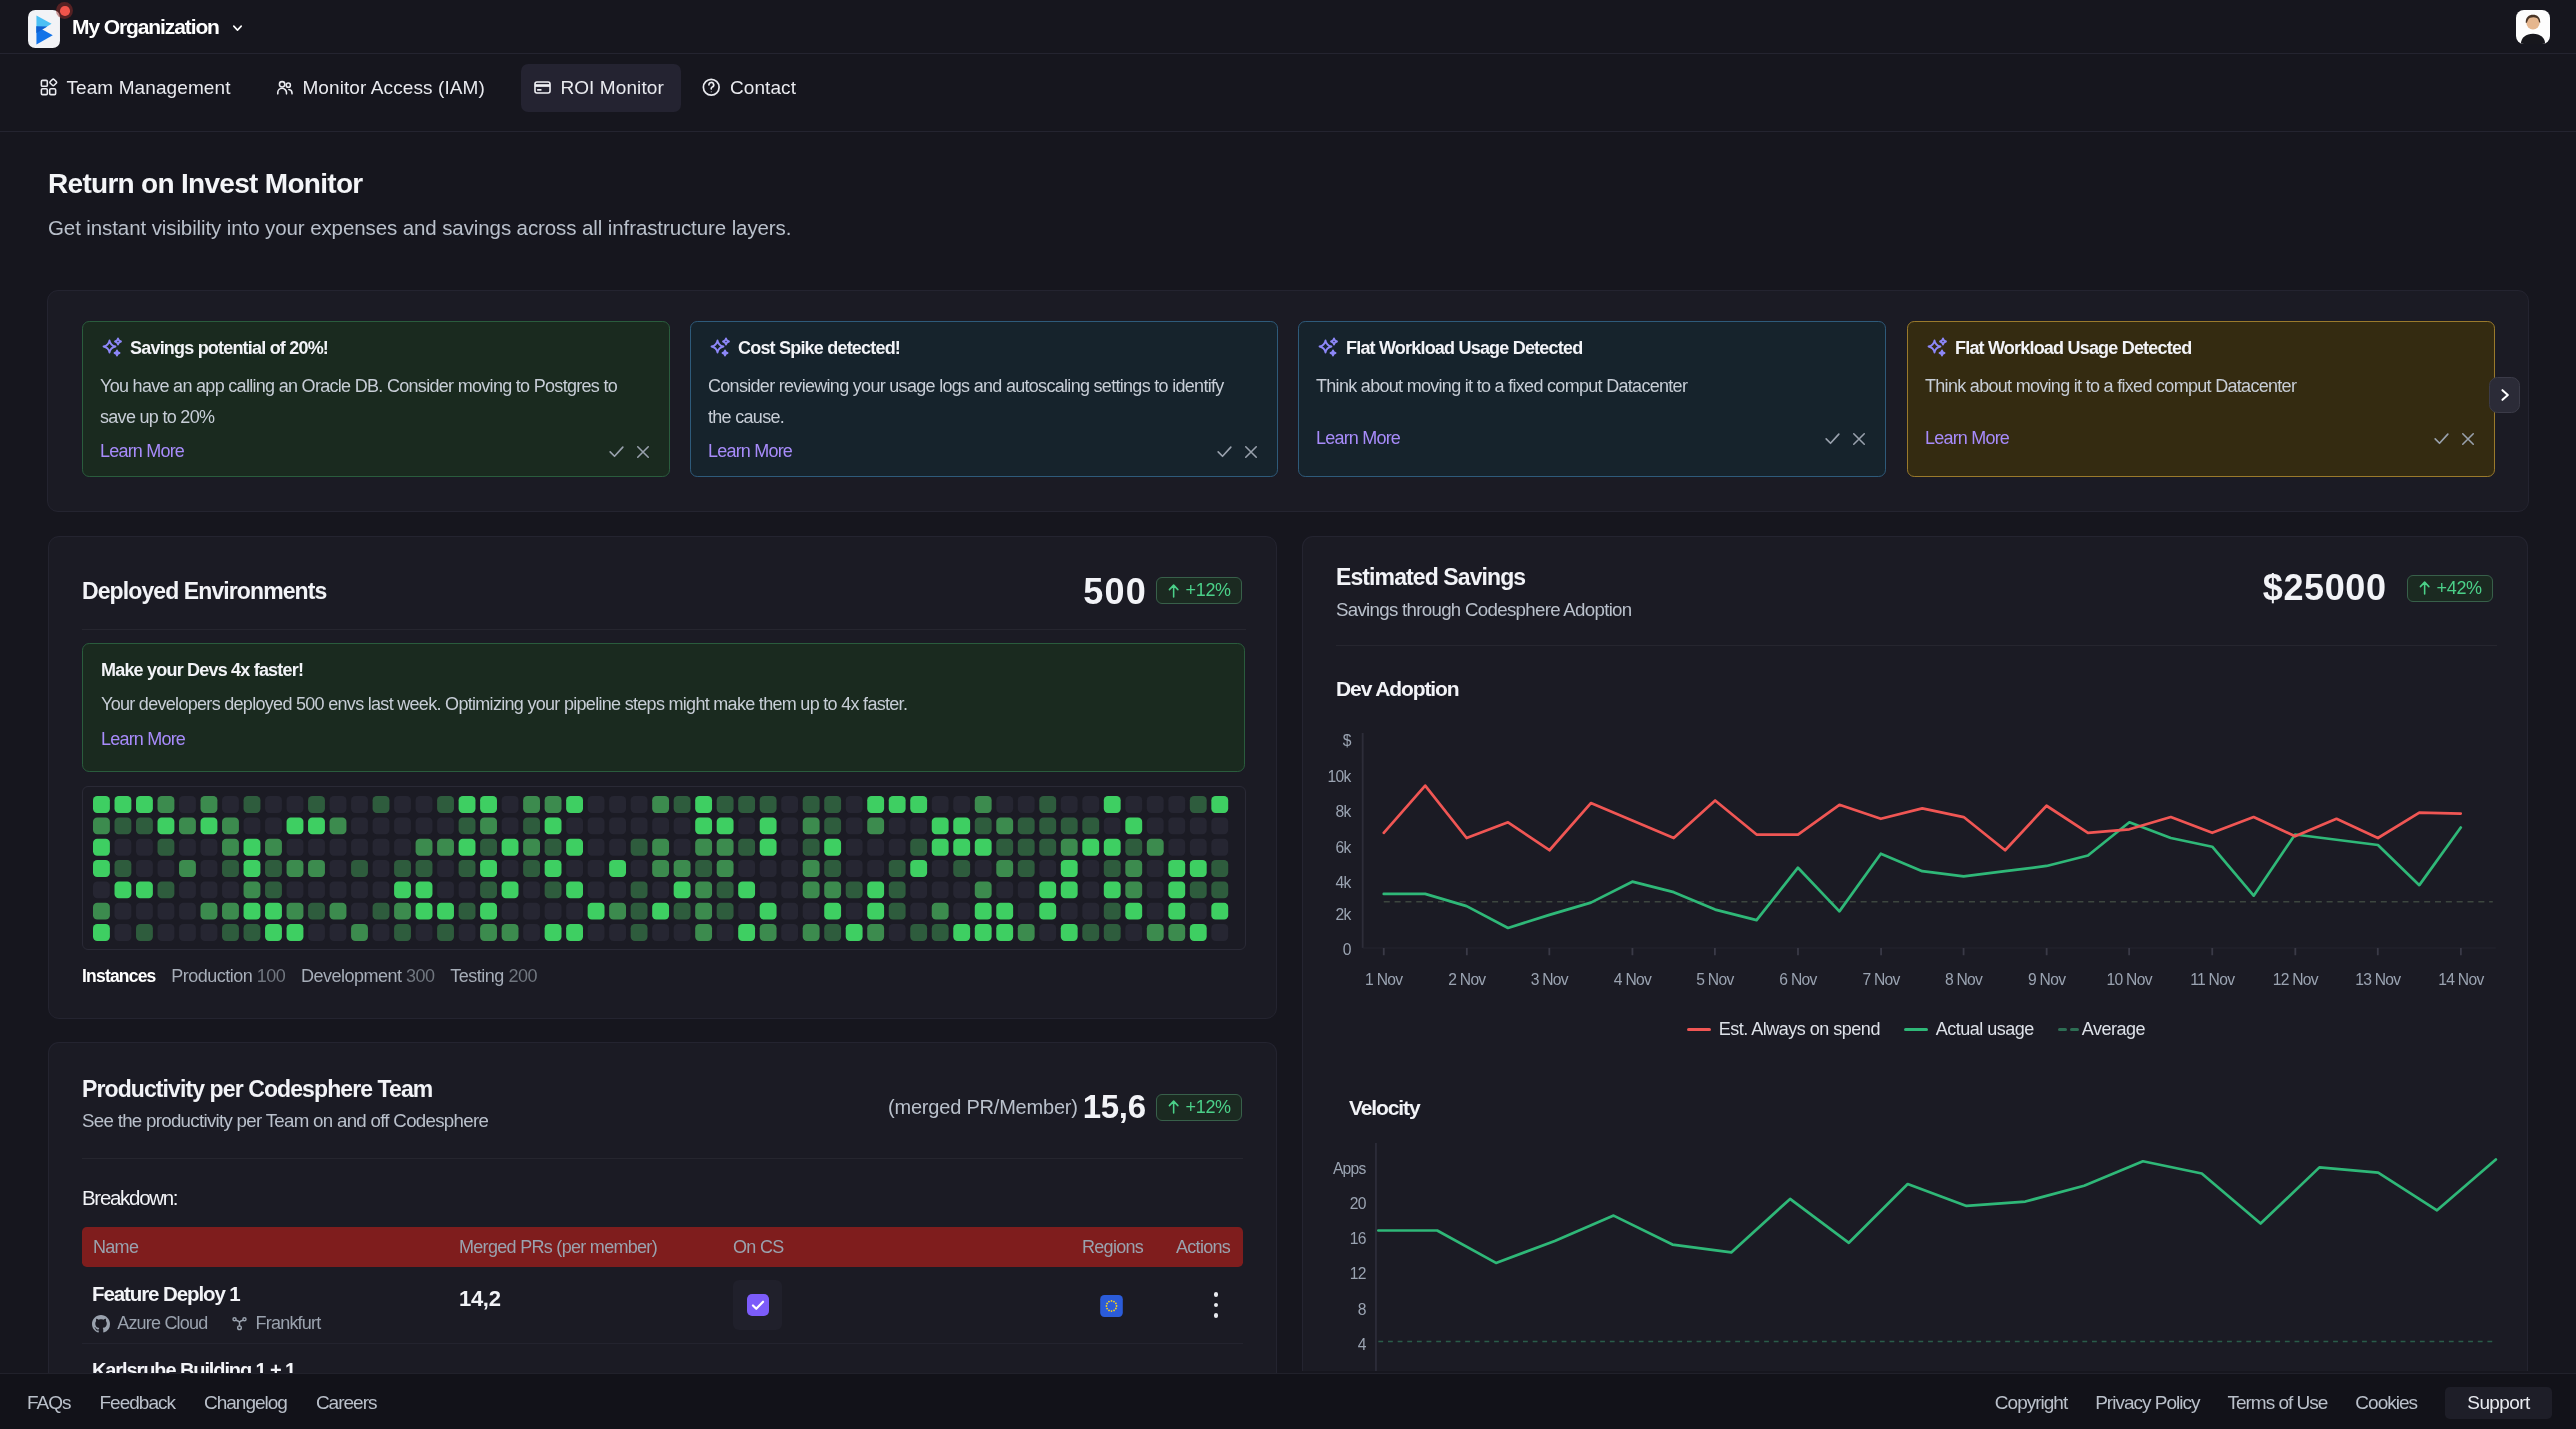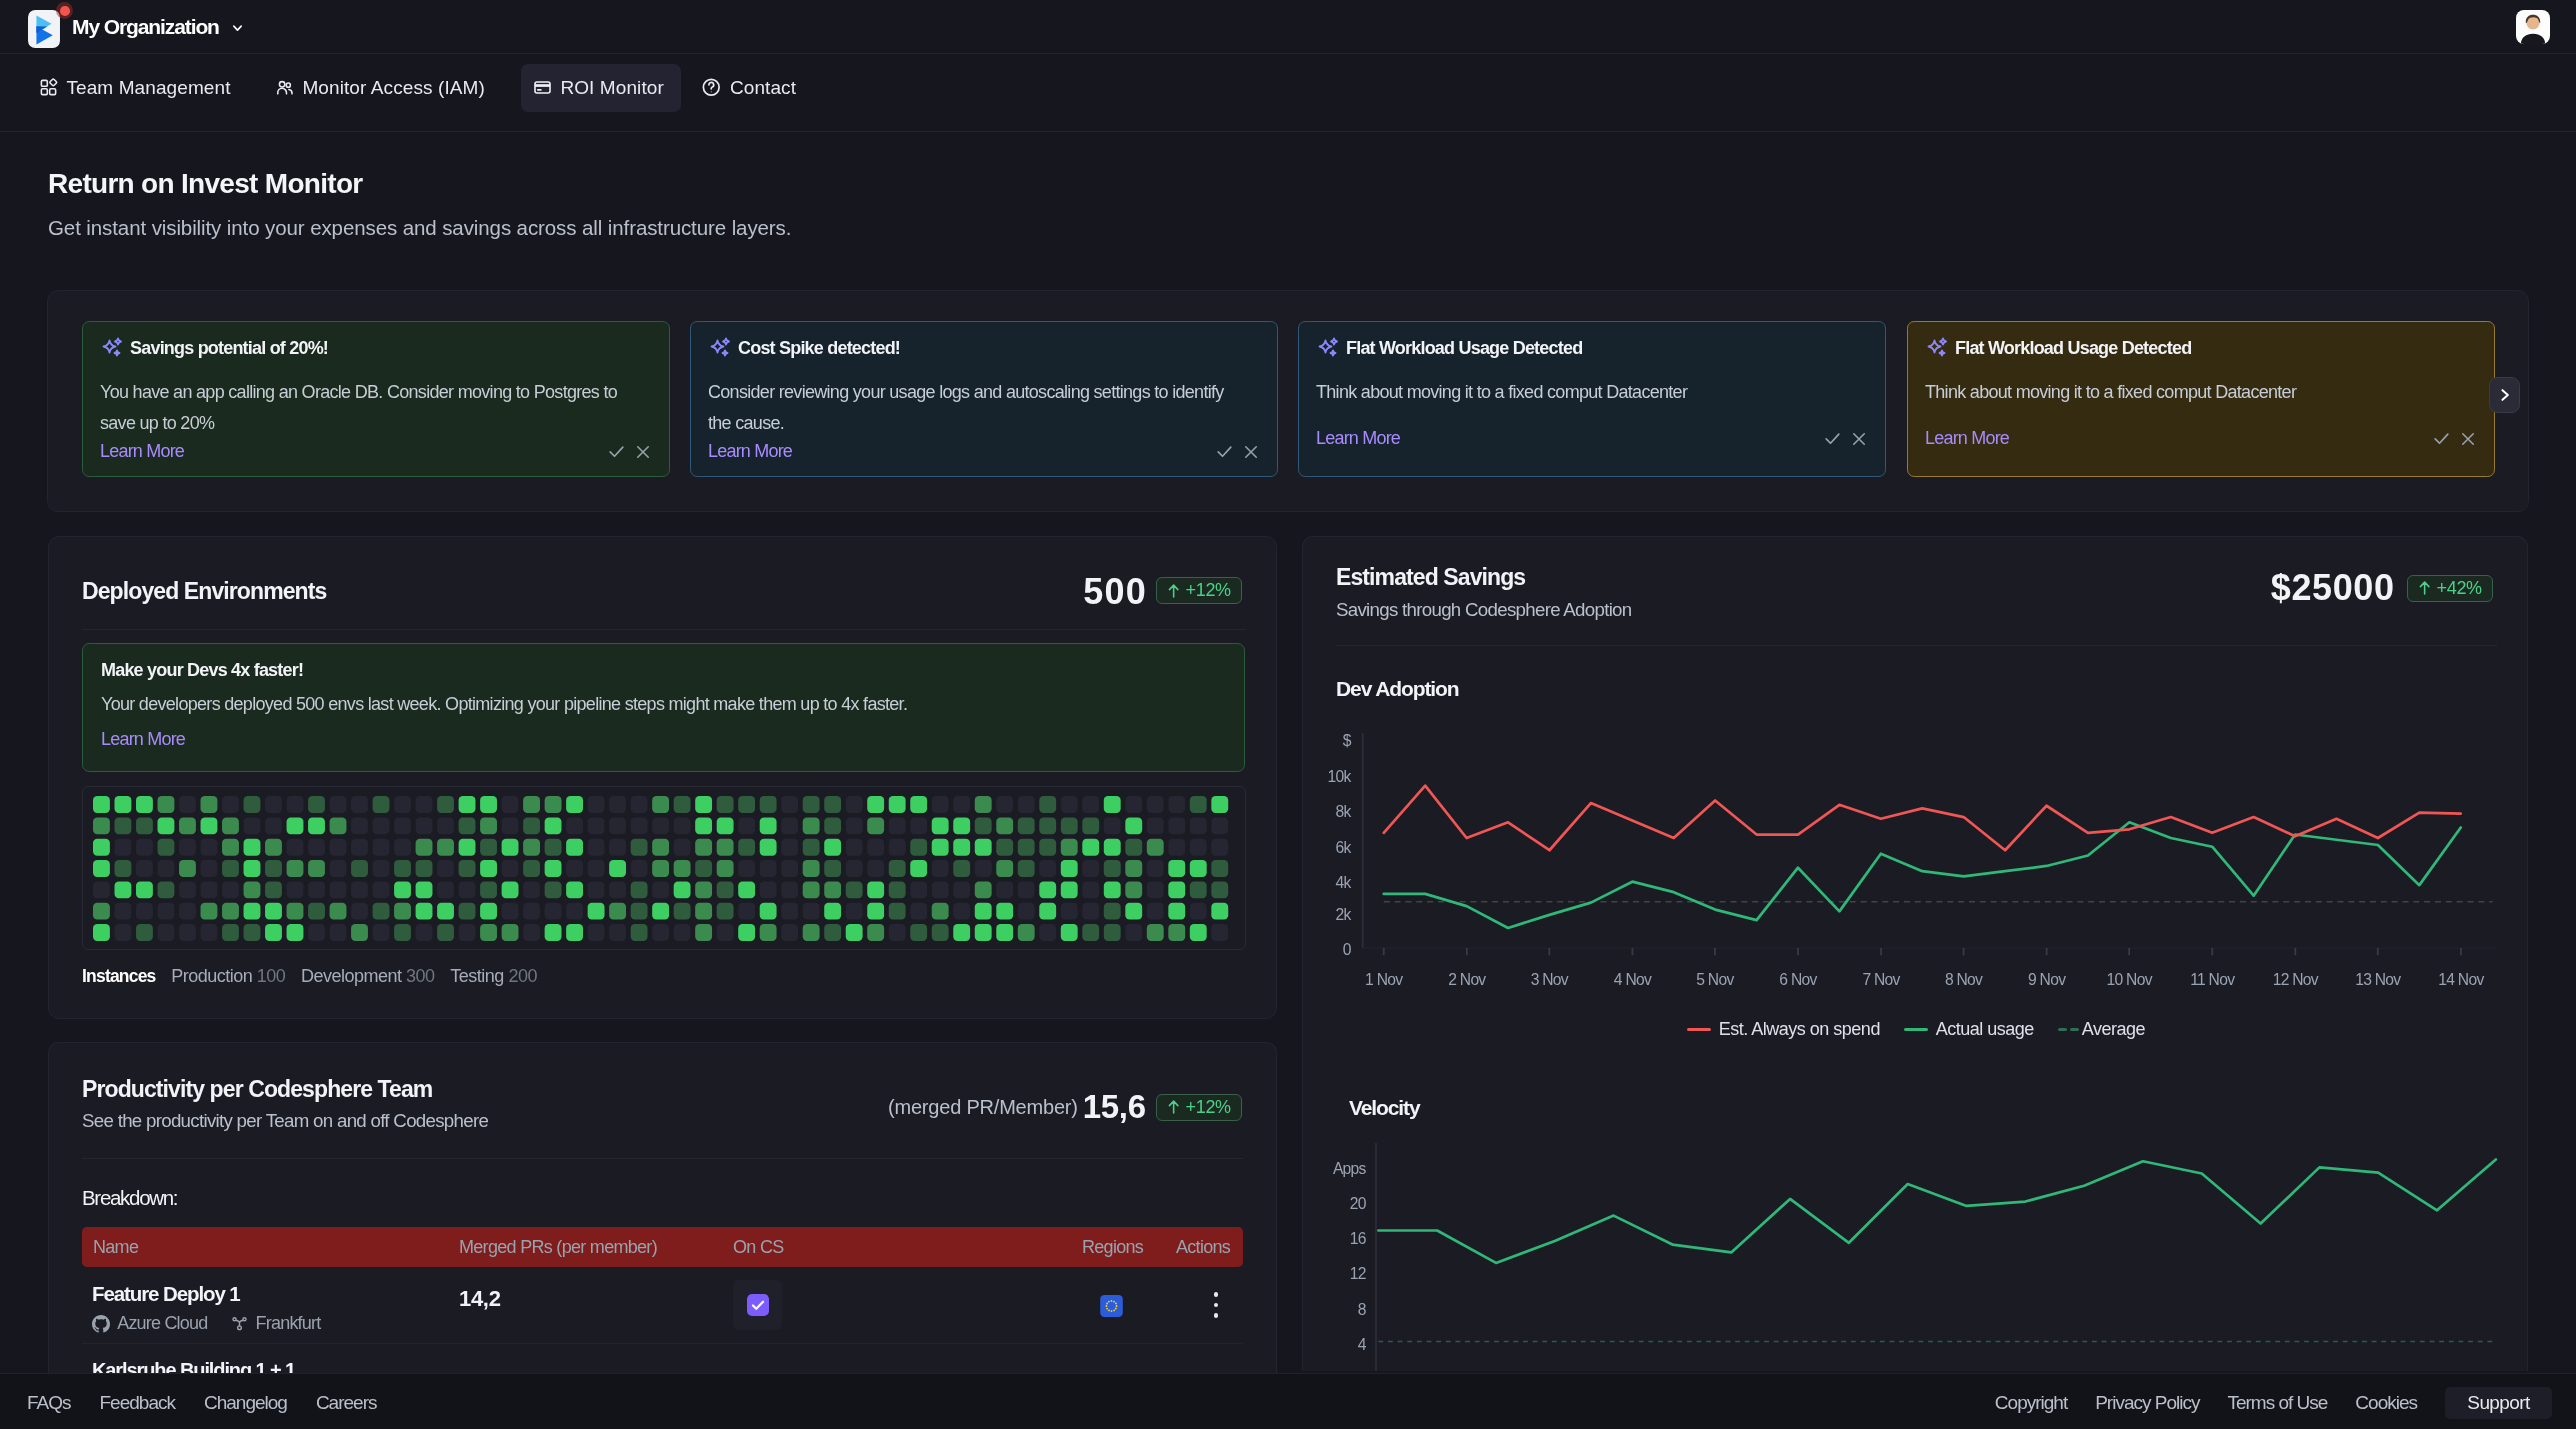--- a/index.html
+++ b/index.html
@@ -4,21 +4,21 @@
 html,body{width:2576px;height:1430px;background:#16161e;font-family:"Liberation Sans",sans-serif;overflow:hidden;position:relative;color:#e8eaef}
 .abs{position:absolute}
 .panel{position:absolute;background:#1b1b24;border:1.2px solid #242430;border-radius:11px}
 .ptitle{font-size:23px;font-weight:bold;color:#f2f3f7;letter-spacing:-0.9px}
 .sub{font-size:20.5px;color:#b9c0cb;letter-spacing:-0.1px}
 .sub2{font-size:18.7px;color:#b9c0cb;letter-spacing:-0.7px}
 .badge{display:inline-flex;align-items:center;gap:5.4px;height:27px;padding:0 10.2px;background:#1b2a21;border:1.2px solid #38604a;border-radius:6px;color:#4bd089;font-size:18px;letter-spacing:-0.3px}
 .bignum{font-size:35px;font-weight:bold;color:#f2f3f7;letter-spacing:0.6px}
 .divider{position:absolute;height:1.2px;background:#26262f}
 .acard{position:absolute;top:29.5px;width:588px;height:156px;border:1.2px solid;border-radius:7.2px;padding:14.5px 17px}
-.acardhead{display:flex;align-items:center;gap:6px;font-size:18px;font-weight:bold;color:#f2f3f7;margin-bottom:17px;letter-spacing:-0.8px}
+.acardhead{display:flex;align-items:center;gap:6px;font-size:18px;font-weight:bold;color:#f2f3f7;margin-bottom:11px;letter-spacing:-0.8px}
 .acardbody{font-size:18px;line-height:31px;color:#c7cdd6;letter-spacing:-0.7px}
 .acardfoot{position:absolute;left:17px;right:17px;display:flex;justify-content:space-between;align-items:center}
 .acardfoot.tall{bottom:13.3px}
 .acardfoot.short{bottom:26.5px}
 .lm{color:#a78bfa;font-size:18px;letter-spacing:-0.8px}
 .icx{display:flex;gap:8.4px;align-items:center}
 .navitem{position:absolute;top:64px;height:48px;display:flex;align-items:center;gap:8.4px;font-size:19px;color:#e9eaef;letter-spacing:0.1px}
 .hm-num{color:#70767f}
 .devlegend{position:absolute;left:0;top:482px;width:1226px;display:flex;justify-content:center;gap:24px;font-size:18px;color:#dde1e8;align-items:center;letter-spacing:-0.5px}
 .li{display:flex;align-items:center;gap:7.8px}
@@ -581,21 +581,21 @@
         <rect x="1856.4" y="177.0" width="28" height="28" rx="7" fill="#3ecf62"></rect>
         <rect x="1856.4" y="212.4" width="28" height="28" rx="7" fill="#262632"></rect>
       </svg>
     </div>
   <div class="abs" style="left:33px;top:429px;font-size:18px;letter-spacing:-0.5px"><b style="color:#fff;font-size:17.5px;letter-spacing:-0.8px">Instances</b><span style="color:#a6adb8;margin-left:15.7px">Production <span class="hm-num">100</span></span><span style="color:#a6adb8;margin-left:15.7px">Development <span class="hm-num">300</span></span><span style="color:#a6adb8;margin-left:15.7px">Testing <span class="hm-num">200</span></span></div>
 </div>
 
 <div class="panel" style="left:1302px;top:536px;width:1226px;height:835px;border-bottom:none;border-radius:11px 11px 0 0;overflow:hidden">
   <div class="abs ptitle" style="left:33px;top:27px">Estimated Savings</div>
   <div class="abs sub2" style="left:33px;top:62px">Savings through Codesphere Adoption</div>
-  <div class="abs" style="right:34px;top:30px;display:flex;align-items:center;gap:12px">
+  <div class="abs" style="right:34px;top:30px;display:flex;align-items:center;gap:20px">
       <span class="bignum" style="font-size:36px">$25000</span>
       <span class="badge"><svg width="13.3" height="15.7" viewBox="0 0 22 26" fill="none" stroke="#4bd089" stroke-width="2.6" stroke-linecap="round" stroke-linejoin="round">
           <path d="M11 23 V4 M4 11 L11 3.5 L18 11"></path>
         </svg>+42%</span>
     </div>
   <div class="divider" style="left:33px;top:108px;width:1161px"></div>
   <div class="abs sectitle" style="left:33px;top:140px">Dev Adoption</div>
   <svg width="1226" height="289" viewBox="0 0 2034 480" style="position:absolute;left:0;top:175px">
       <line x1="98" y1="35" x2="98" y2="392" stroke="#2d2d39" stroke-width="3"></line>
       <line x1="98" y1="392" x2="1980" y2="392" stroke="#24242e" stroke-width="2"></line>

